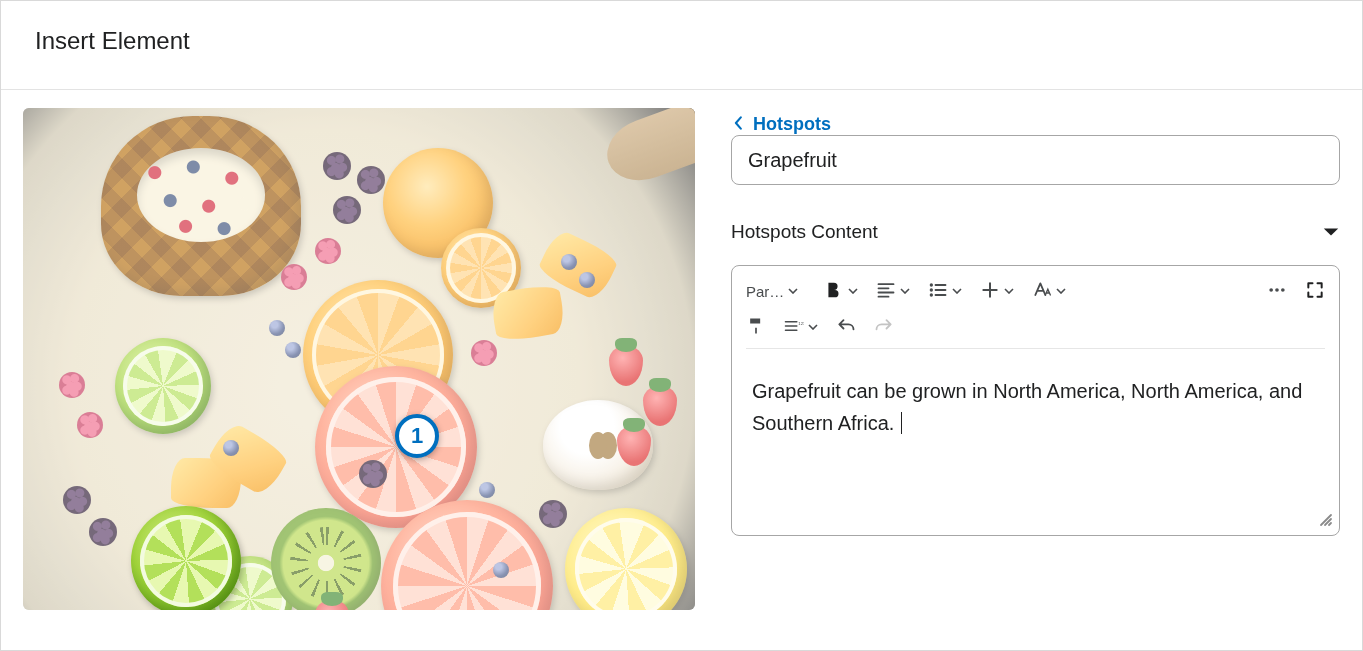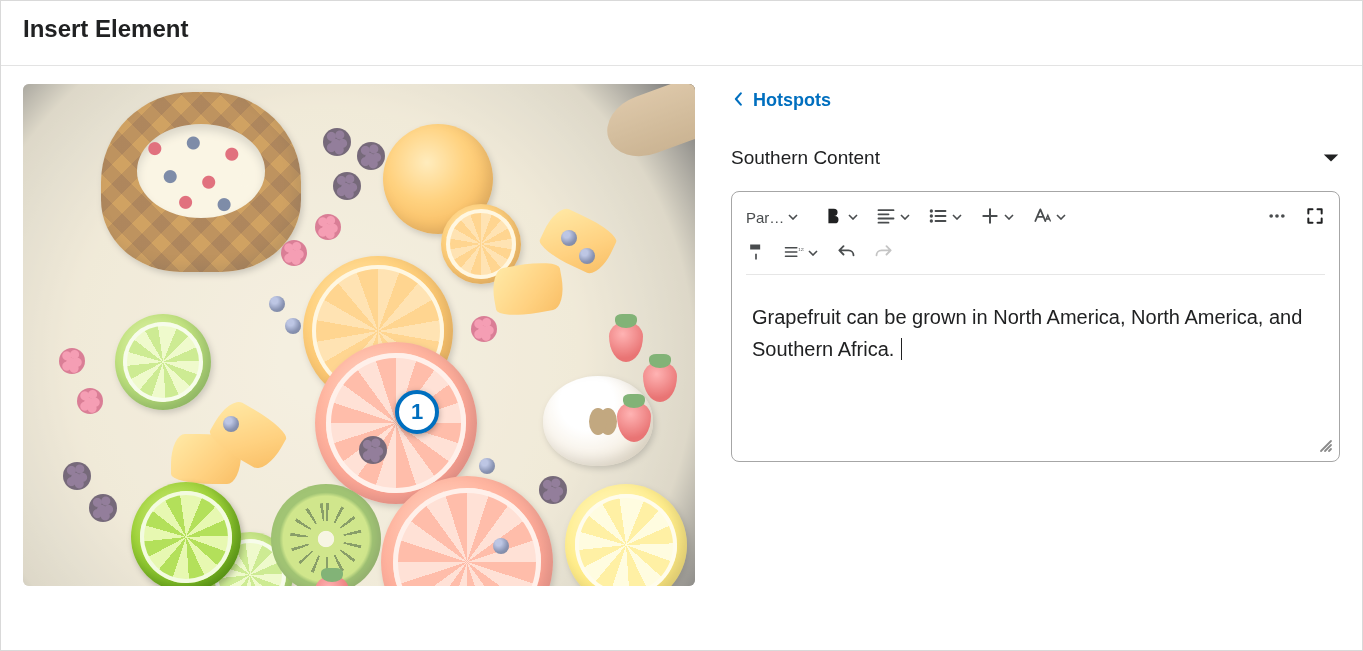--- a/index.html
+++ b/index.html
@@ -1,20 +1,20 @@
 <!DOCTYPE html>
 <html><head>
 <meta charset="utf-8">
 <style>
   * { box-sizing: border-box; }
   html, body { margin:0; padding:0; font-family: -apple-system, "Segoe UI", Arial, sans-serif; color:#202122; background:#fff; }
   .app { width:1363px; height:651px; border:1px solid #d9d9d9; position:relative; overflow:hidden; }
 
   .header { padding:14px 22px 10px 22px; }
-  .header h1 { font-size:24px; font-weight:700; margin:0; color:#202122; }
+  .header h1 { font-size:24px; font-weight:400; margin:12px; color:#202122; }
 
   .divider { border-top:1px solid #e3e3e3; margin: 12px 0 0 0; }
 
   .content { display:flex; padding:18px 22px 18px 22px; height:580px; }
   .left { flex:0 0 672px; position:relative; }
   .right { flex:1; padding-left:36px; display:flex; flex-direction:column; }
 
   
   .platter-wrap { width:672px; height:502px; position:relative; }
   .platter-bg { width:100%; height:100%; background: radial-gradient(circle at 45% 55%, #efe6cf 10%, #e9dfc4 55%, #d7cfb7 70%, #cbc3ab 80%, #2e2e2e 98%); border-radius:6px; position:relative; overflow:hidden; }
@@ -184,23 +184,24 @@
 
       <div class="back-link">
         <span>
           <svg viewBox="0 0 12 20" fill="none">
               <path d="M10 2 L3 10 L10 18" stroke="#006fbf" stroke-width="3" stroke-linecap="round" stroke-linejoin="round"></path>
             </svg>
         </span>
         <span>Hotspots</span>
       </div>
 
+      <input class="text-input" type="text" value="Grapefruit" style="">
 
       <div class="section-header">
-        <span>Southern Content</span>
+        <span>Hotspots Content</span>
         <span>
           <svg viewBox="0 0 20 12">
               <path d="M2 2 L10 10 L18 2 Z" fill="#202122"></path>
             </svg>
         </span>
       </div>
 
       <div class="editor">
         <div class="toolbar">
           <div class="tool-row">

